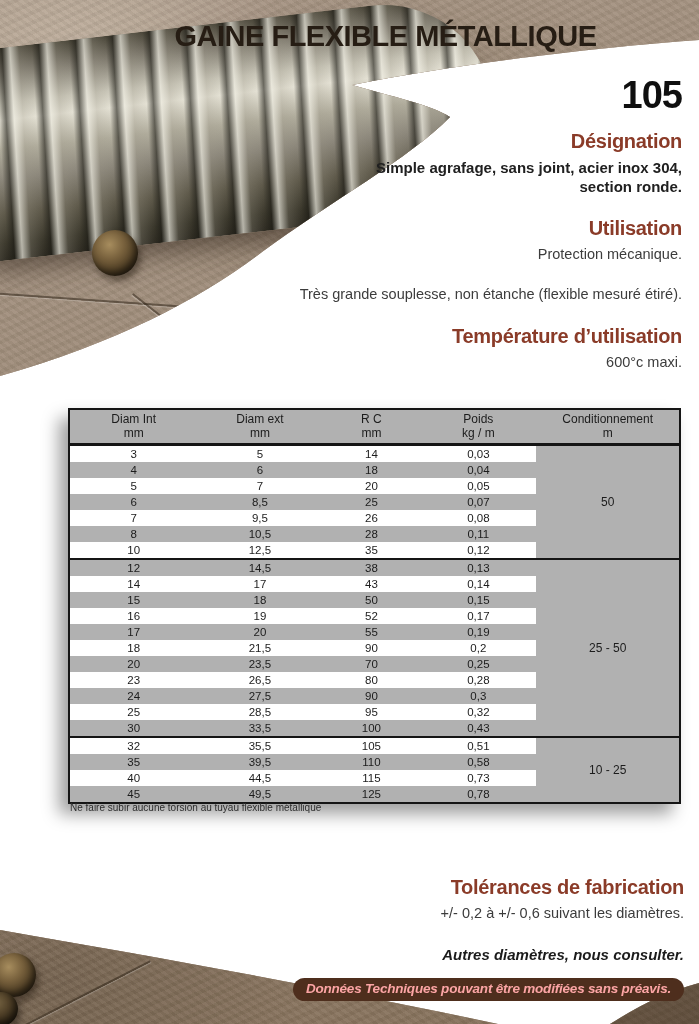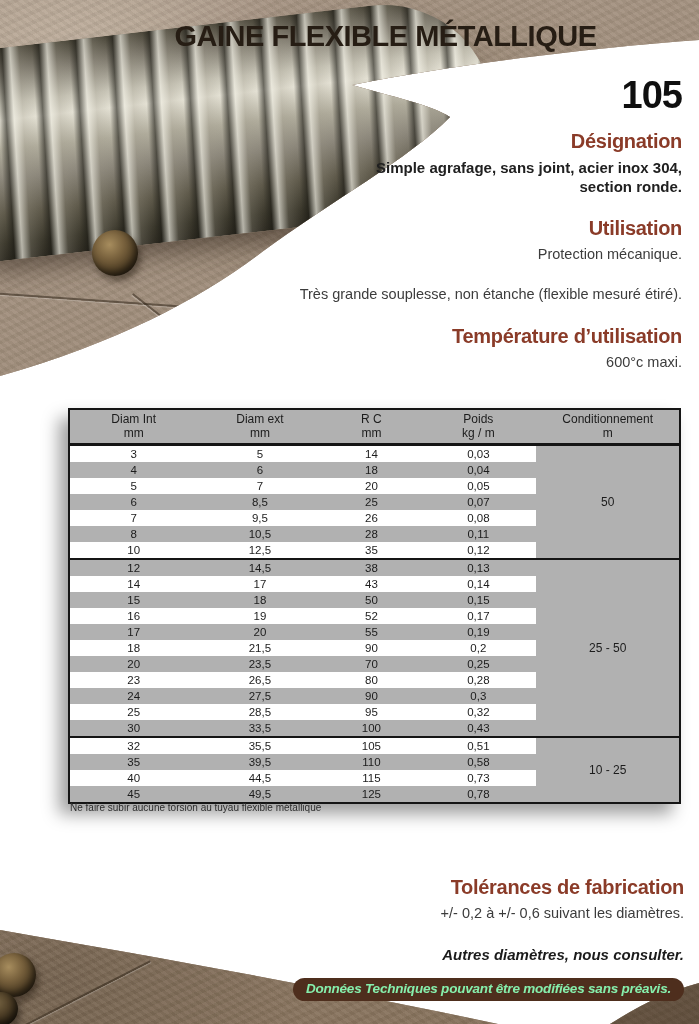--- a/index.html
+++ b/index.html
@@ -91,21 +91,21 @@
   tbody tr.gray td{background:var(--stripe,#b1b1b1);}
   tbody tr.white td{background:#ffffff;}
   tbody tr td.cond{background:var(--stripe,#b1b1b1); font-size:12px; vertical-align:middle;}
   tbody tr.group-start td{border-top:2px solid #151515;}
   .table-note{position:absolute; left:70px; top:802px; font-size:10px; color:#2e2e2e; z-index:2;}
   
   .footer-col{position:absolute; right:15px; top:876px; text-align:right; z-index:2;}
   .footer-col .section-body{margin-bottom:0;}
   .other-diam{font-weight:bold; font-style:italic; font-size:15px; color:#1b1b1b; margin:23px 0 15px;}
   .pill{
-    display:inline-block; background:var(--pill,#4e2e1d); color:#86efac;
+    display:inline-block; background:var(--pill,#4e2e1d); color:#fca5a5;
     font-style:italic; font-weight:bold; font-size:13.5px;
     padding:3px 13px 5px; border-radius:13px; letter-spacing:-0.2px;
   }
 </style>
 </head>
 <body>
 
 <div id="page">
 
   <div class="decor top-left">

